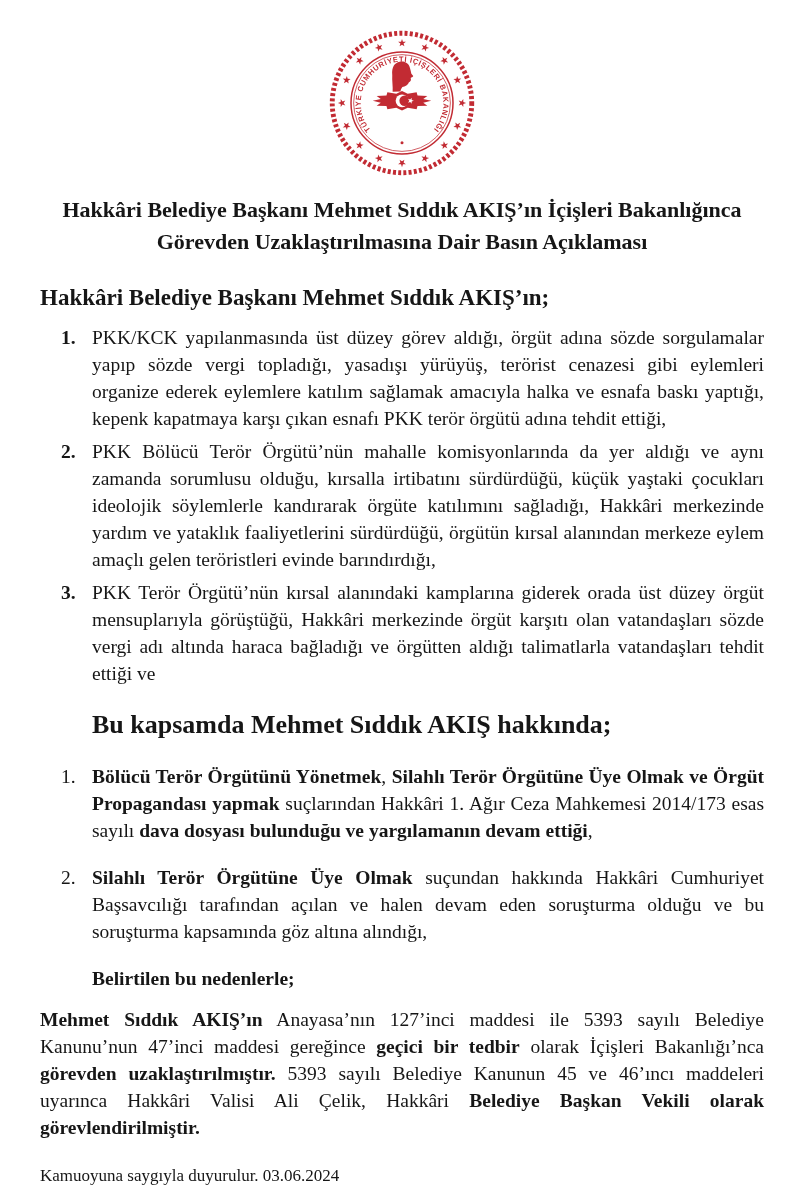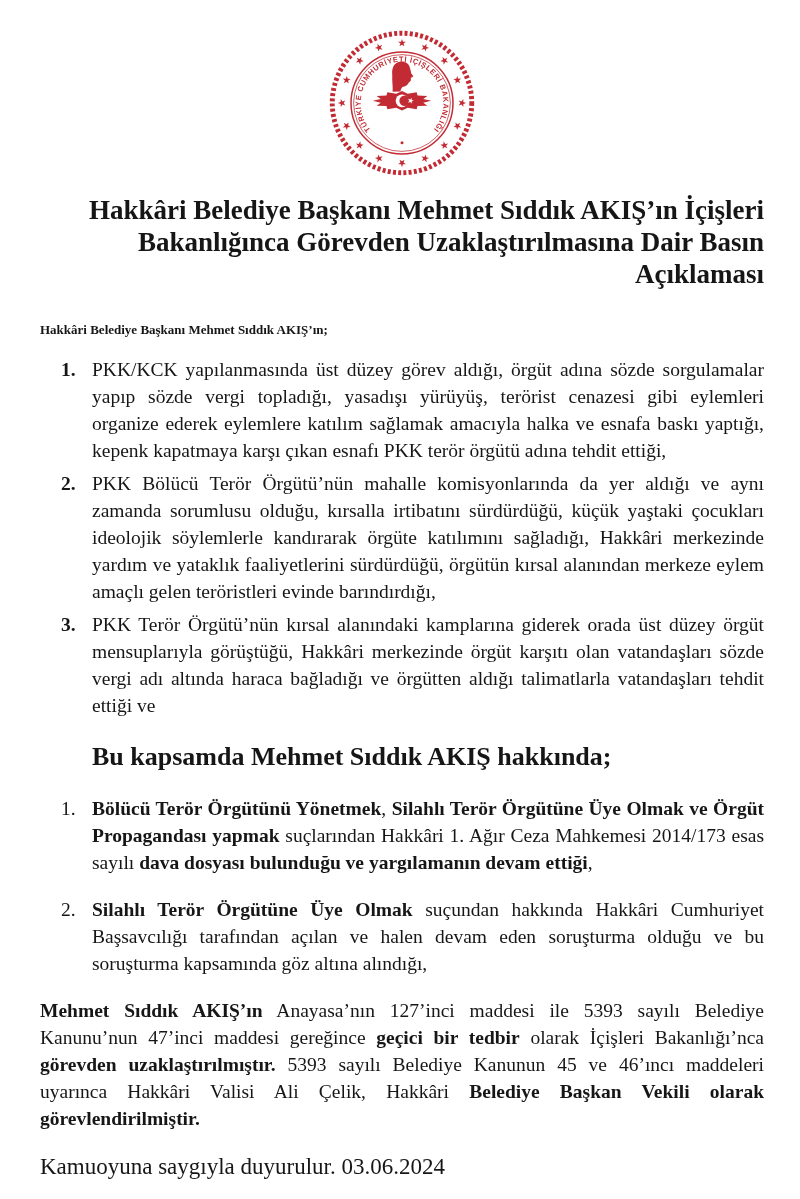--- a/index.html
+++ b/index.html
@@ -1,29 +1,29 @@
 <!DOCTYPE html>
 <html lang="tr"><head>
 <meta charset="utf-8">
 <style>
   html,body{margin:0;padding:0;background:#ffffff;}
   body{width:800px;font-family:"Liberation Serif","DejaVu Serif",serif;color:#161616;}
   .page{box-sizing:border-box;width:800px;height:1199px;padding:28px 36px 20px 40px;background:#ffffff;overflow:hidden;}
   .logo-wrap{width:150px;height:150px;margin:0 auto;}
-  .doc-title{margin:16px auto 0;max-width:734px;text-align:right;font-weight:bold;font-size:27px;line-height:32px;}
-  .intro-heading{margin:26px 0 0;font-weight:bold;font-size:13px;line-height:27px;}
+  .doc-title{margin:16px auto 0;max-width:734px;text-align:center;font-weight:bold;font-size:22px;line-height:32px;}
+  .intro-heading{margin:26px 0 0;font-weight:bold;font-size:23px;line-height:27px;}
   .num-list{margin:13px 0 0;}
   .num-item{position:relative;padding-left:52px;text-align:justify;font-size:19.5px;line-height:27px;margin-bottom:6px;}
   .num-item .num{position:absolute;left:21px;top:0;}
   .num-bold .num{font-weight:bold;}
   .list-loose .num-item{margin-bottom:20px;}
   .sub-heading{margin:24px 0 0 52px;font-weight:bold;font-size:26px;line-height:27px;}
   .reasons-heading{margin:4px 0 0 52px;font-weight:bold;font-size:19.5px;line-height:27px;}
   .decision-par{margin:14px 0 0;text-align:justify;font-size:19.5px;line-height:27px;font-family:Liberation Serif, serif;}
-  .closing-line{margin:21px 0 0;font-size:23px;line-height:27px;}
+  .closing-line{margin:21px 0 0;font-size:17px;line-height:27px;}
   .b{font-weight:bold;}
   .seal-ring-text{font-family:"Liberation Sans","DejaVu Sans",sans-serif;font-weight:bold;font-size:10px;letter-spacing:0.8px;}
 </style>
 </head>
 <body>
 
 <div class="page">
 
   <div class="logo-wrap">
     <svg width="150" height="150" viewBox="0 0 200 200" xmlns="http://www.w3.org/2000/svg">
@@ -97,18 +97,19 @@
     <div class="num-item">
       <span class="num">1.</span>
       <span><span class="b">Bölücü Terör Örgütünü Yönetmek</span><span>, </span><span class="b">Silahlı Terör Örgütüne Üye Olmak ve Örgüt Propagandası yapmak</span><span> suçlarından Hakkâri 1. Ağır Ceza Mahkemesi 2014/173 esas sayılı </span><span class="b">dava dosyası bulunduğu ve yargılamanın devam ettiği</span><span>,</span></span>
     </div>
     <div class="num-item">
       <span class="num">2.</span>
       <span><span class="b">Silahlı Terör Örgütüne Üye Olmak</span><span> suçundan hakkında Hakkâri Cumhuriyet Başsavcılığı tarafından açılan ve halen devam eden soruşturma olduğu ve bu soruşturma kapsamında göz altına alındığı,</span></span>
     </div>
   </div>
 
+  <p class="reasons-heading">Belirtilen bu nedenlerle;</p>
 
   <p class="decision-par"><span class="b">Mehmet Sıddık AKIŞ’ın</span><span> Anayasa’nın 127’inci maddesi ile 5393 sayılı Belediye Kanunu’nun 47’inci maddesi gereğince </span><span class="b">geçici bir tedbir</span><span> olarak İçişleri Bakanlığı’nca </span><span class="b">görevden uzaklaştırılmıştır.</span><span> 5393 sayılı Belediye Kanunun 45 ve 46’ıncı maddeleri uyarınca Hakkâri Valisi Ali Çelik, Hakkâri </span><span class="b">Belediye Başkan Vekili olarak görevlendirilmiştir.</span></p>
 
   <p class="closing-line">Kamuoyuna saygıyla duyurulur. 03.06.2024</p>
 
 </div>
 
 </body></html>

